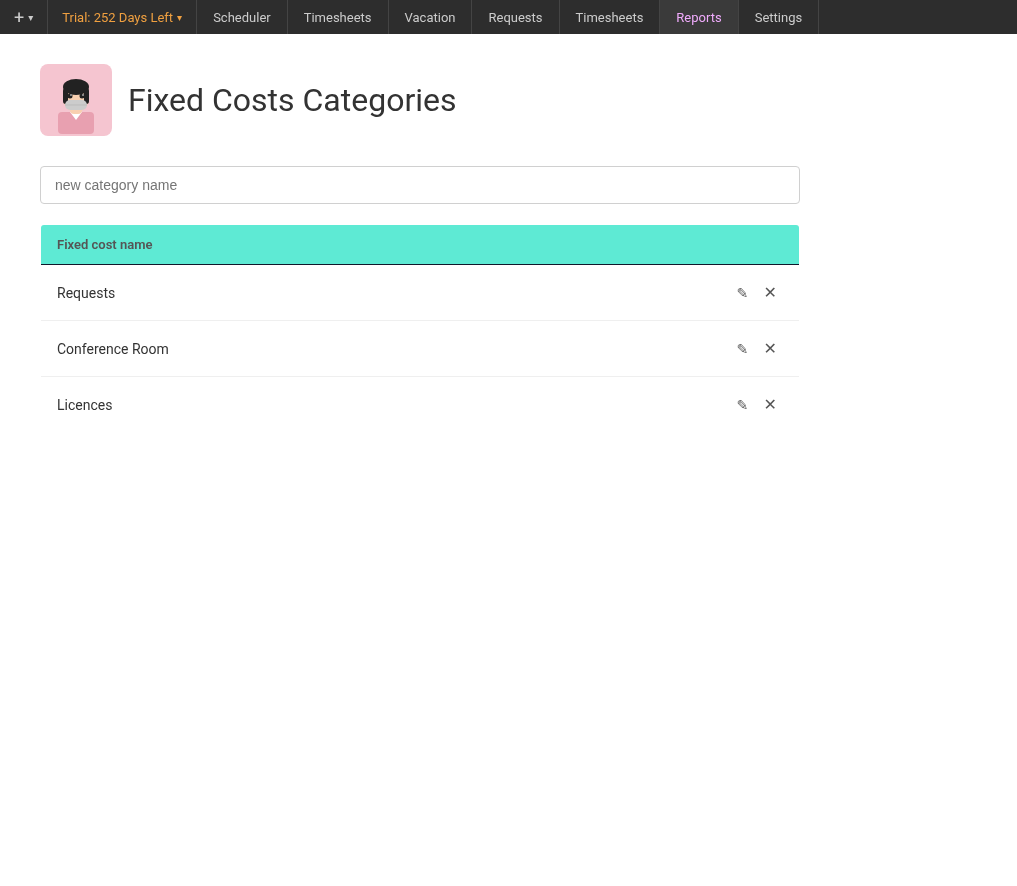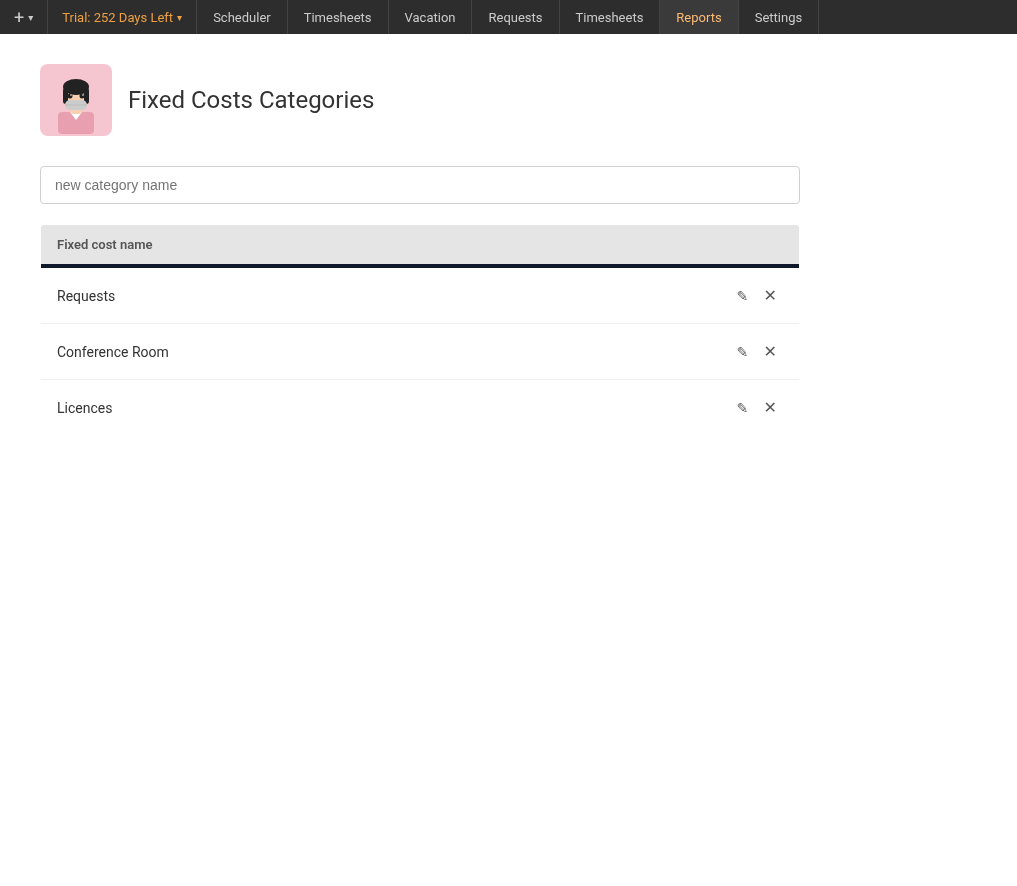--- a/index.html
+++ b/index.html
@@ -16,21 +16,21 @@
       color: #ccc;
       font-size: 13px;
       padding: 0 16px;
       display: flex;
       align-items: center;
       cursor: pointer;
       white-space: nowrap;
       text-decoration: none;
       border-right: 1px solid #444;
     }
-    .nav-item.active { background: #3a3a3a; color: #fdba74; }
+    .nav-item.active { background: #3a3a3a; color: #f0abfc; }
     .nav-item-trial {
       color: #f0a040;
       font-size: 13px;
       padding: 16px 14px;
       display: flex;
       align-items: center;
       cursor: pointer;
       border-right: 1px solid #444;
     }
     .nav-plus {
@@ -66,21 +66,21 @@
       display: flex;
       align-items: center;
       justify-content: center;
       flex-shrink: 0;
     }
     .avatar svg {
       width: 68px;
       height: 68px;
     }
     .page-title {
-      font-size: 24px;
+      font-size: 32px;
       font-weight: 400;
       color: #333;
     }
 
     
     .form-row {
       display: flex;
       gap: 2px;
       margin-bottom: 20px;
       max-width: 760px;
@@ -108,27 +108,27 @@
     
     .cost-table {
       width: 100%;
       max-width: 760px;
       border-collapse: collapse;
       border: 1px solid #e0e0e0;
       border-radius: 4px;
       overflow: hidden;
     }
     .cost-table th {
-      background: #e5e5e5;
+      background: #5eead4;
       text-align: left;
       padding: 12px 16px;
       font-size: 13px;
       font-weight: 600;
       color: #555;
-      border-bottom: 4px solid #0f172a;
+      border-bottom: 1px solid #0f172a;
     }
     .cost-table th.actions-col {
       width: 90px;
     }
     .cost-table td {
       padding: 14px 16px;
       font-size: 14px;
       color: #333;
       border-bottom: 1px solid #efefef;
     }

